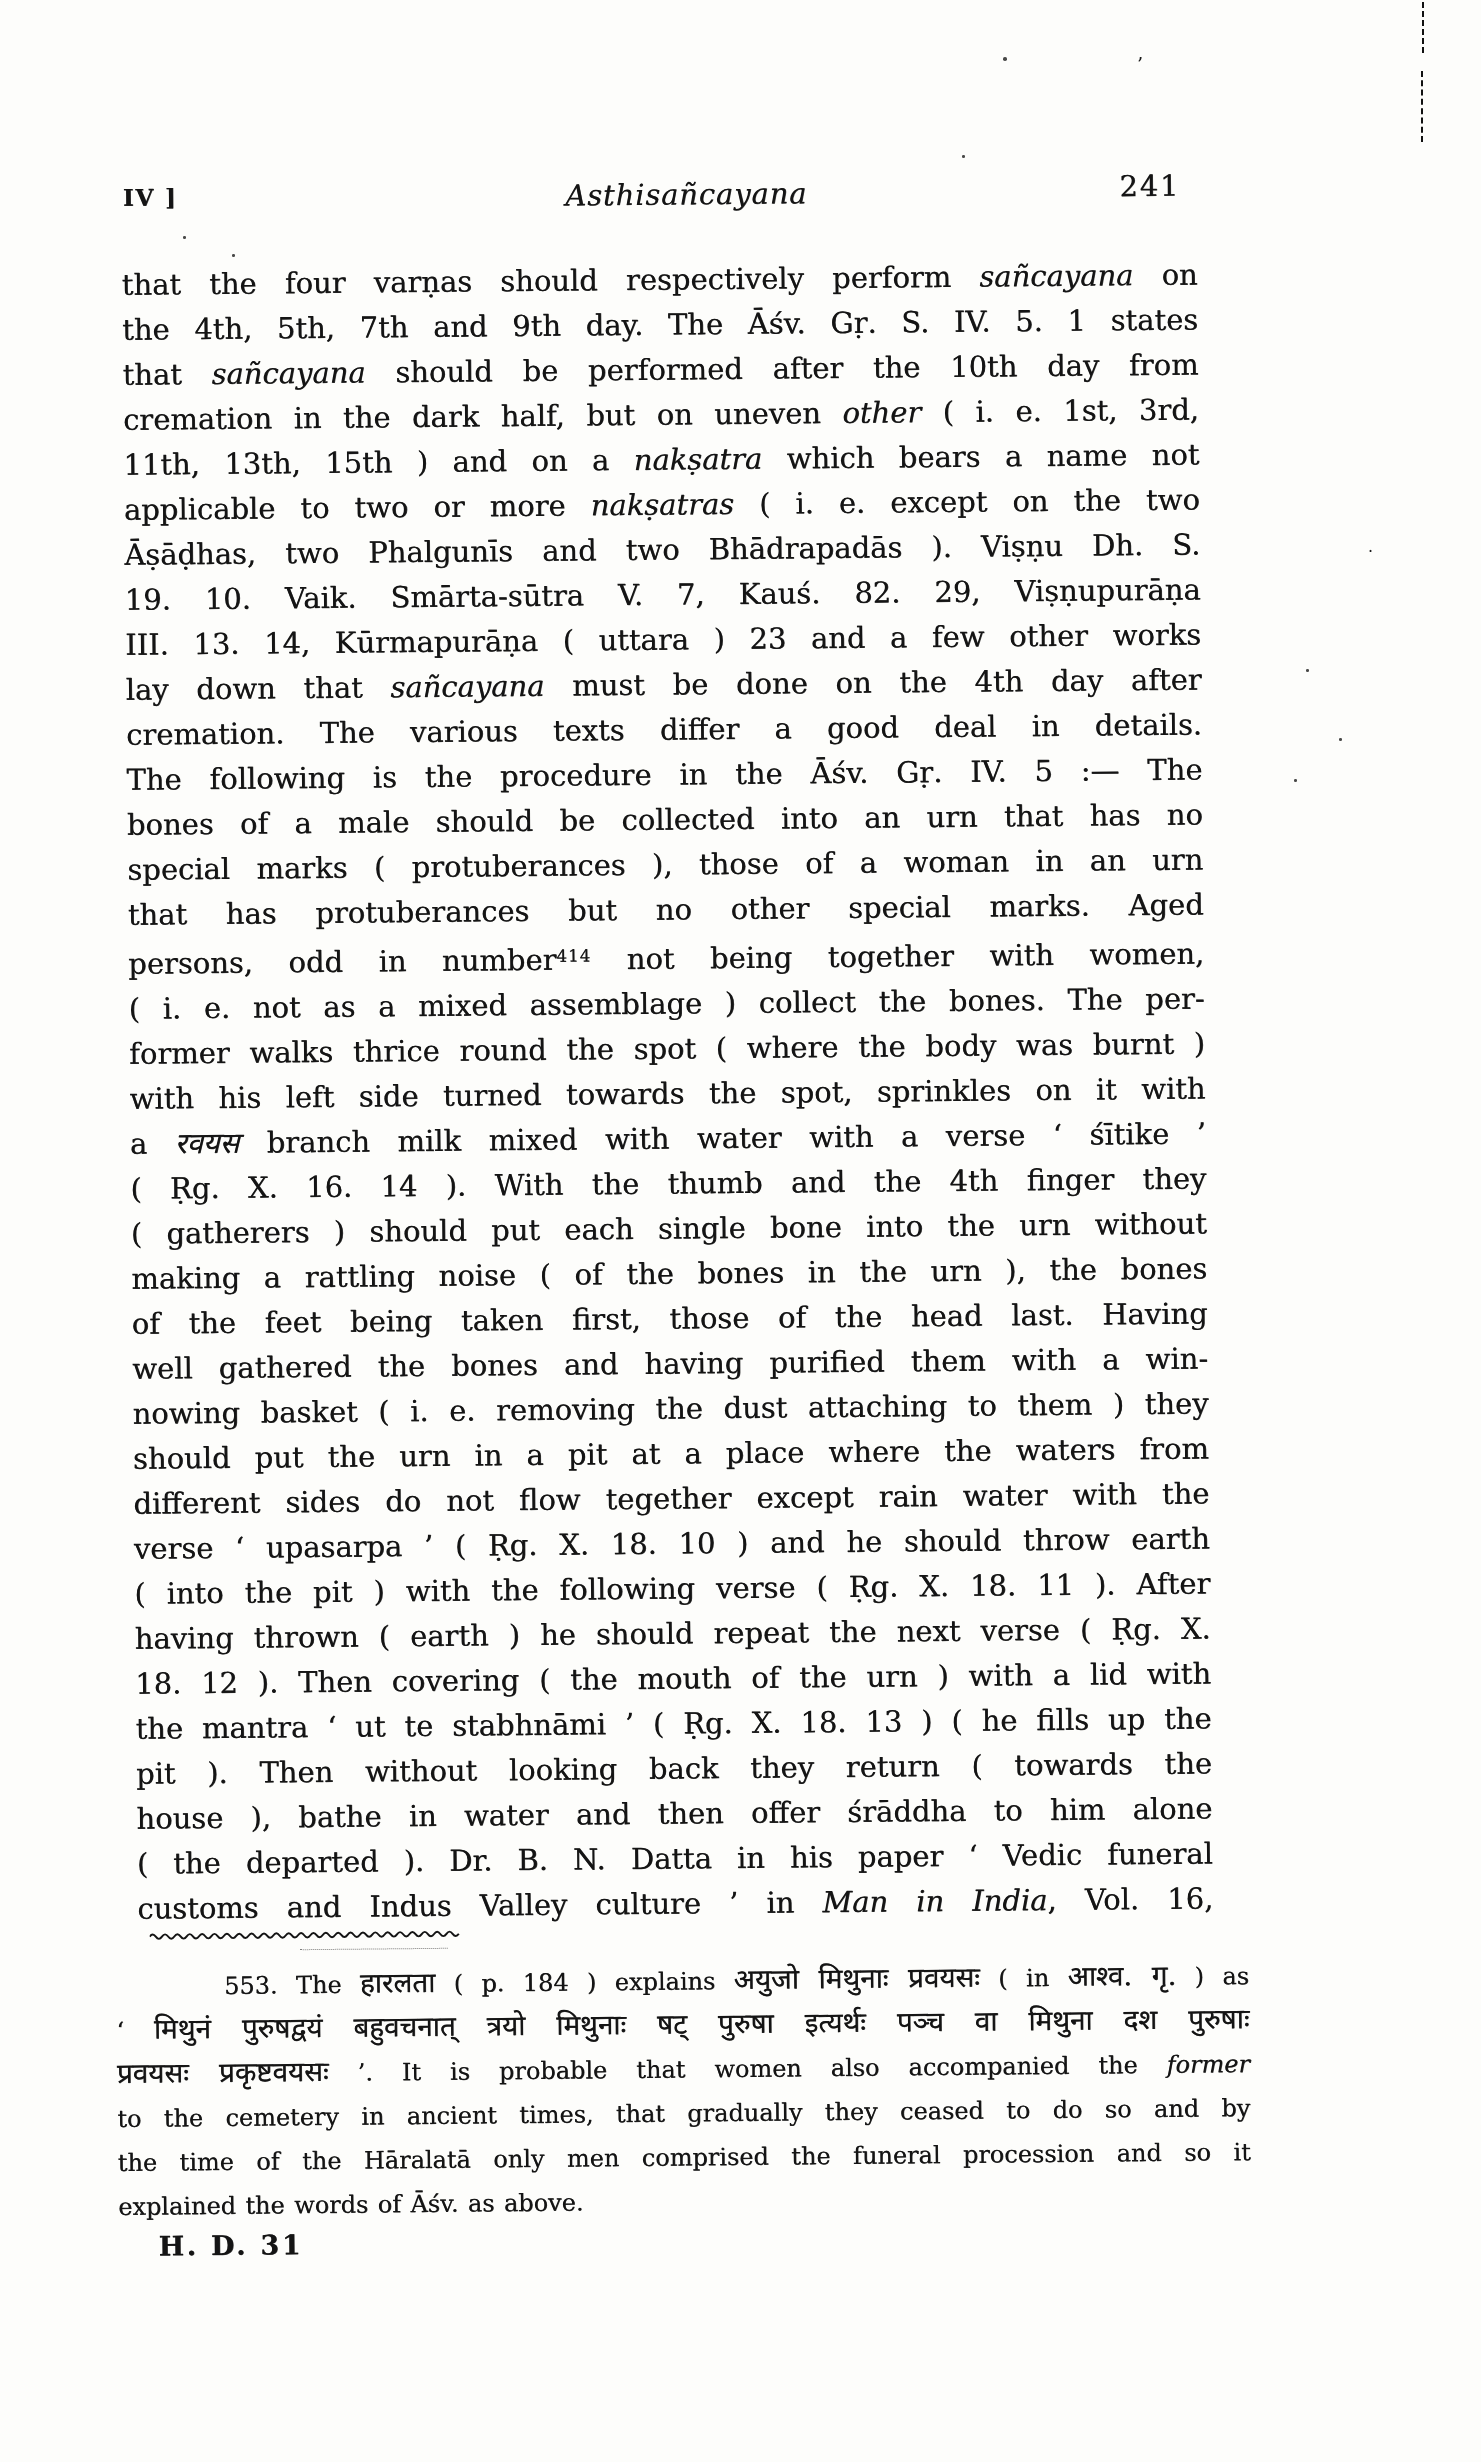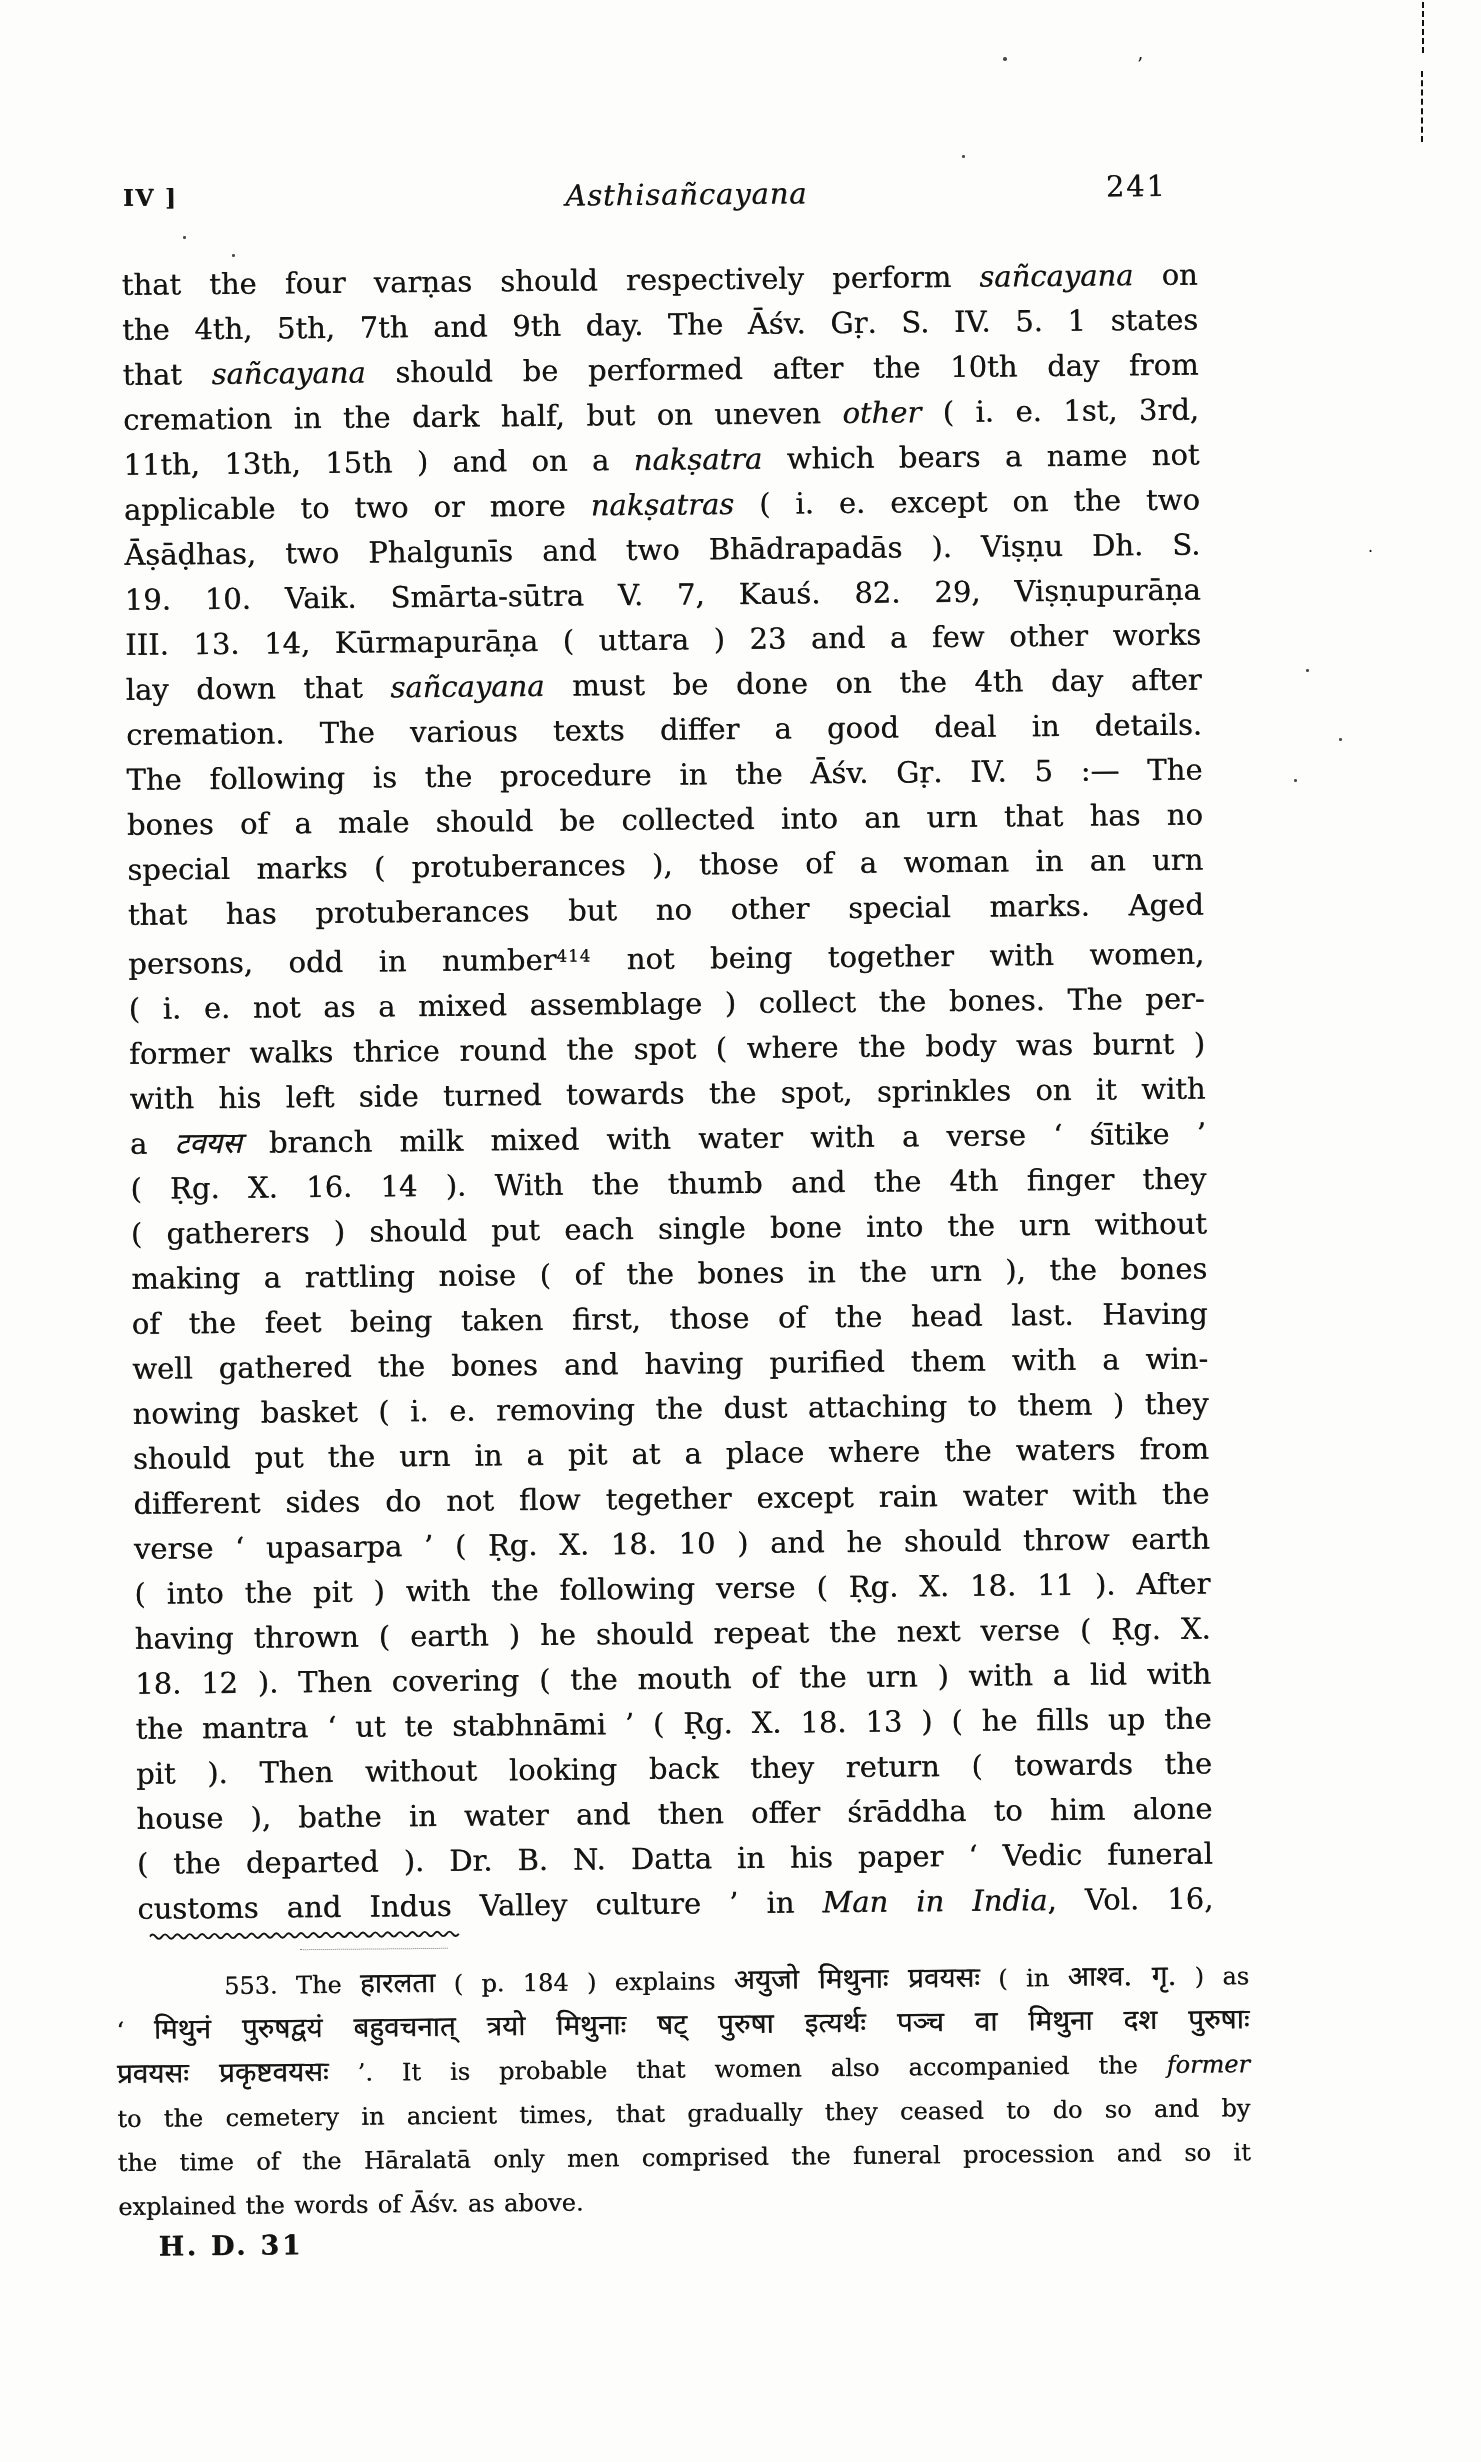--- a/index.html
+++ b/index.html
@@ -24,21 +24,21 @@
   .section-mark{
     position:absolute;left:121px;top:5.3px;
     font-size:23px;font-weight:bold;letter-spacing:1.8px;
   }
   .running-title{
     position:absolute;left:477px;top:3.5px;width:415px;
     text-align:center;font-style:italic;font-size:29px;letter-spacing:0.9px;
   }
   .page-number{
     position:absolute;left:1104px;top:0;width:88px;
-    text-align:left;font-size:29px;letter-spacing:1.8px;
+    text-align:center;font-size:29px;letter-spacing:1.8px;
   }
 
   
   .main-text{
     position:absolute;left:119px;top:264px;width:1076px;
     font-size:29px;line-height:45px;
     word-spacing:2.2px;
   }
   .tline{
     text-align:justify;
@@ -110,21 +110,21 @@
         <div class="tline"><span>lay down that </span><span class="it">sañcayana</span><span> must be done on the 4th day after</span></div>
         <div class="tline"><span>cremation.  The various texts differ a good deal in details.</span></div>
         <div class="tline"><span>The following is the procedure in the Āśv. Gṛ. IV. 5 :— The</span></div>
         <div class="tline"><span>bones of a male should be collected into an urn that has no</span></div>
         <div class="tline"><span>special marks ( protuberances ), those of a woman in an urn</span></div>
         <div class="tline"><span>that has protuberances but no other special marks.  Aged</span></div>
         <div class="tline"><span>persons, odd in number</span><span class="sup">414</span><span> not being together with women,</span></div>
         <div class="tline"><span>( i. e. not as a mixed assemblage )  collect the bones.  The per-</span></div>
         <div class="tline"><span>former walks thrice round the spot ( where the body was burnt )</span></div>
         <div class="tline"><span>with his left side turned towards the spot, sprinkles on it with</span></div>
-        <div class="tline"><span>a </span><span class="it">टवयस</span><span> branch milk mixed with water with a verse ‘ śītike ’</span></div>
+        <div class="tline"><span>a </span><span class="it">रवयस</span><span> branch milk mixed with water with a verse ‘ śītike ’</span></div>
         <div class="tline"><span>( Ṛg. X. 16. 14 ).  With the thumb and the 4th finger they</span></div>
         <div class="tline"><span>( gatherers ) should put each single bone into the urn without</span></div>
         <div class="tline"><span>making a rattling noise ( of the bones in the urn ), the bones</span></div>
         <div class="tline"><span>of the feet being taken first, those of the head last.  Having</span></div>
         <div class="tline"><span>well gathered the bones and having purified them with a win-</span></div>
         <div class="tline"><span>nowing basket ( i. e. removing the dust attaching to them ) they</span></div>
         <div class="tline"><span>should put the urn in a pit at a place where the waters from</span></div>
         <div class="tline"><span>different sides do not flow tegether except rain water with the</span></div>
         <div class="tline"><span>verse ‘ upasarpa ’ ( Ṛg. X. 18. 10 ) and he should throw earth</span></div>
         <div class="tline"><span>( into the pit ) with the following verse ( Ṛg. X. 18. 11 ).  After</span></div>

